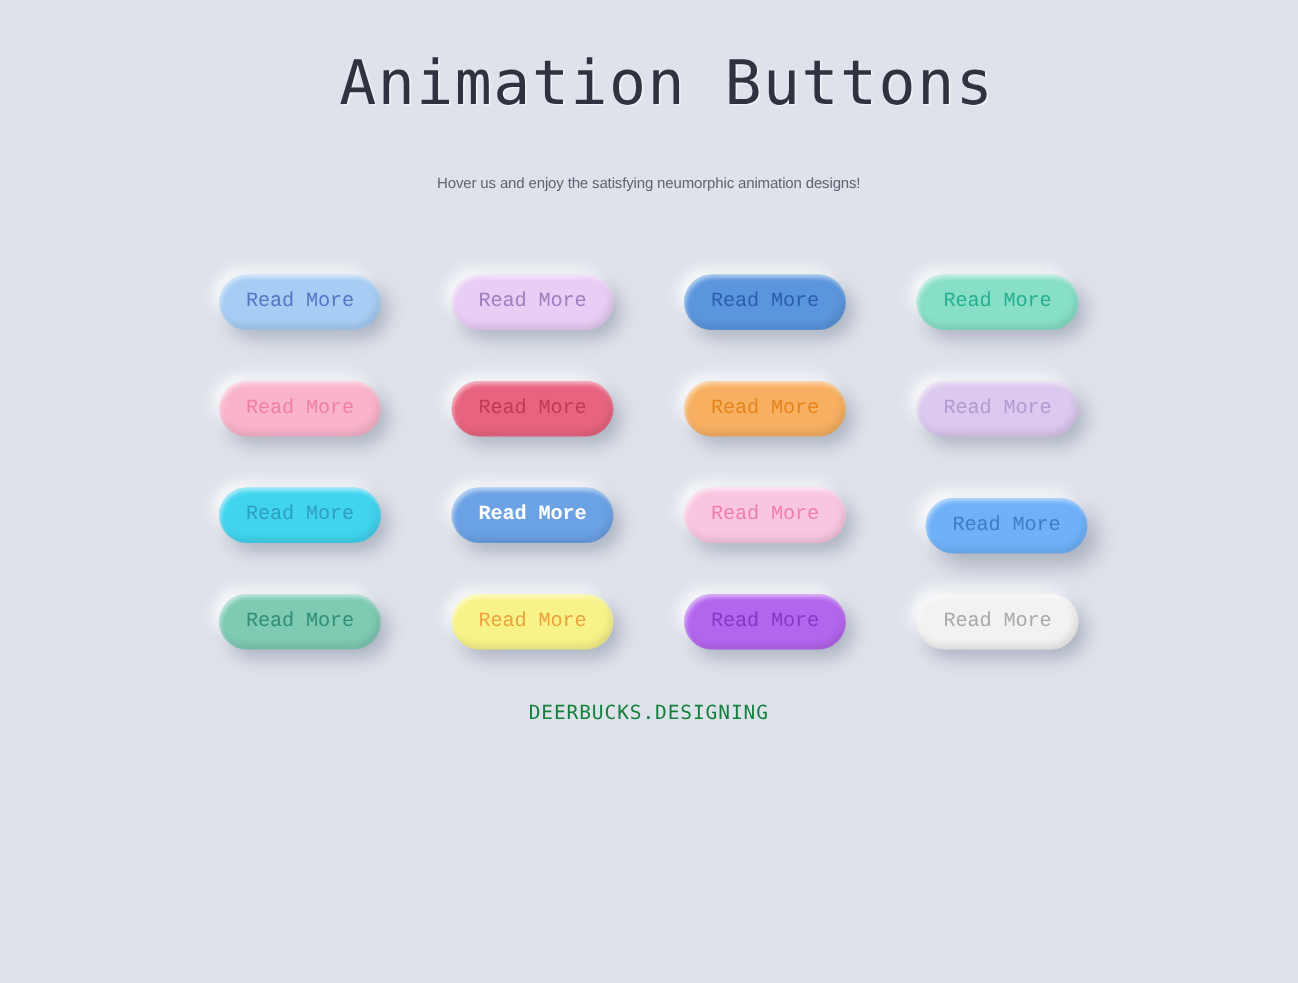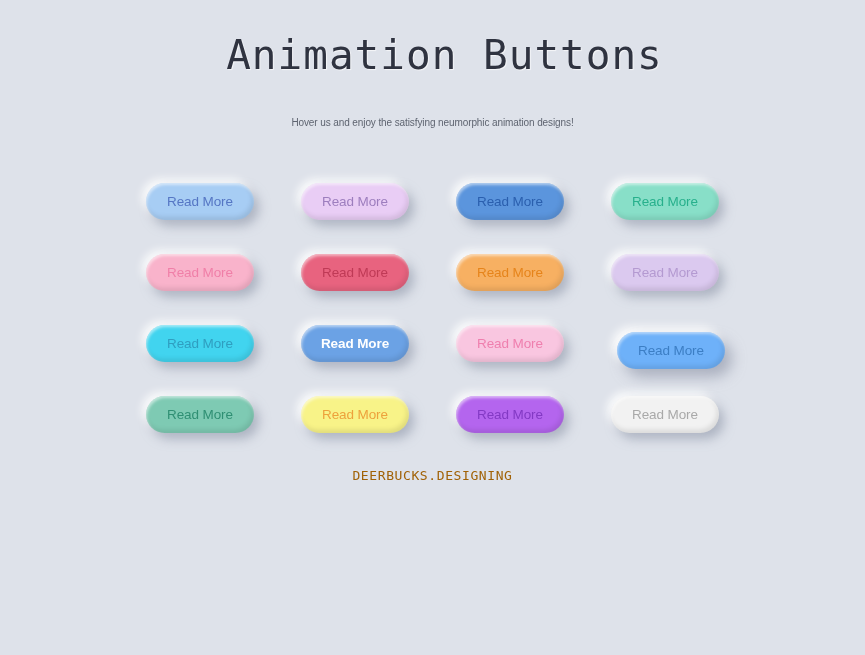--- a/index.html
+++ b/index.html
@@ -103,35 +103,36 @@
        7px 8px 14px rgba(138,146,165,0.62),
       -5px -5px 10px rgba(255,255,255,0.92),
       inset 1px 2px 3px rgba(255,255,255,0.50),
       inset -2px -3px 5px rgba(0,0,0,0.10);
   }
 
   .nbtn .lbl {
     position: relative;
     z-index: 2;
     pointer-events: none;
+    font-family: Liberation Mono, monospace;
   }
 
   .nbtn.bold .lbl { font-weight: 700; }
 
   
   .footer-brand {
     position: absolute;
     left: 0;
     top: 468px;
     width: 865px;
     text-align: center;
     font-family: "DejaVu Sans Mono", "Liberation Mono", monospace;
     font-size: 13px;
     letter-spacing: 0.6px;
-    color: #a16207;
+    color: #15803d;
   }
 </style>
 </head>
 <body style="background: rgb(222, 226, 234);">
 
 <div class="page">
 
   <h1 class="page-title">Animation Buttons</h1>
 
   <p class="page-subtitle">Hover us and enjoy the satisfying neumorphic animation designs!</p>

